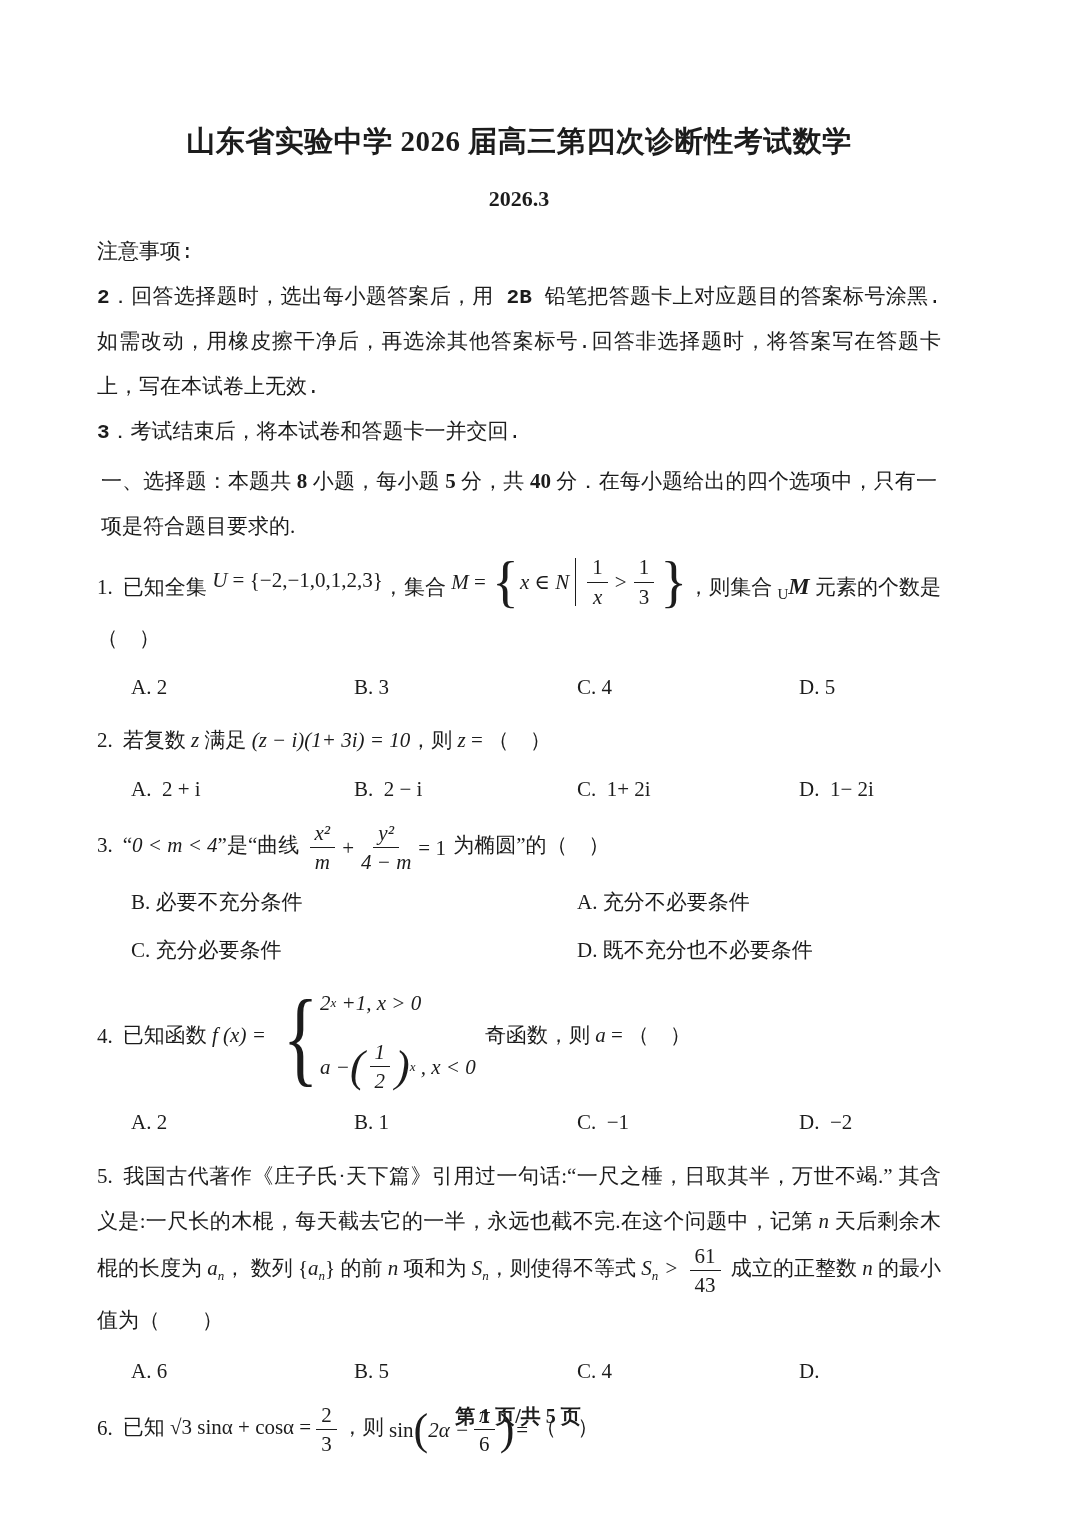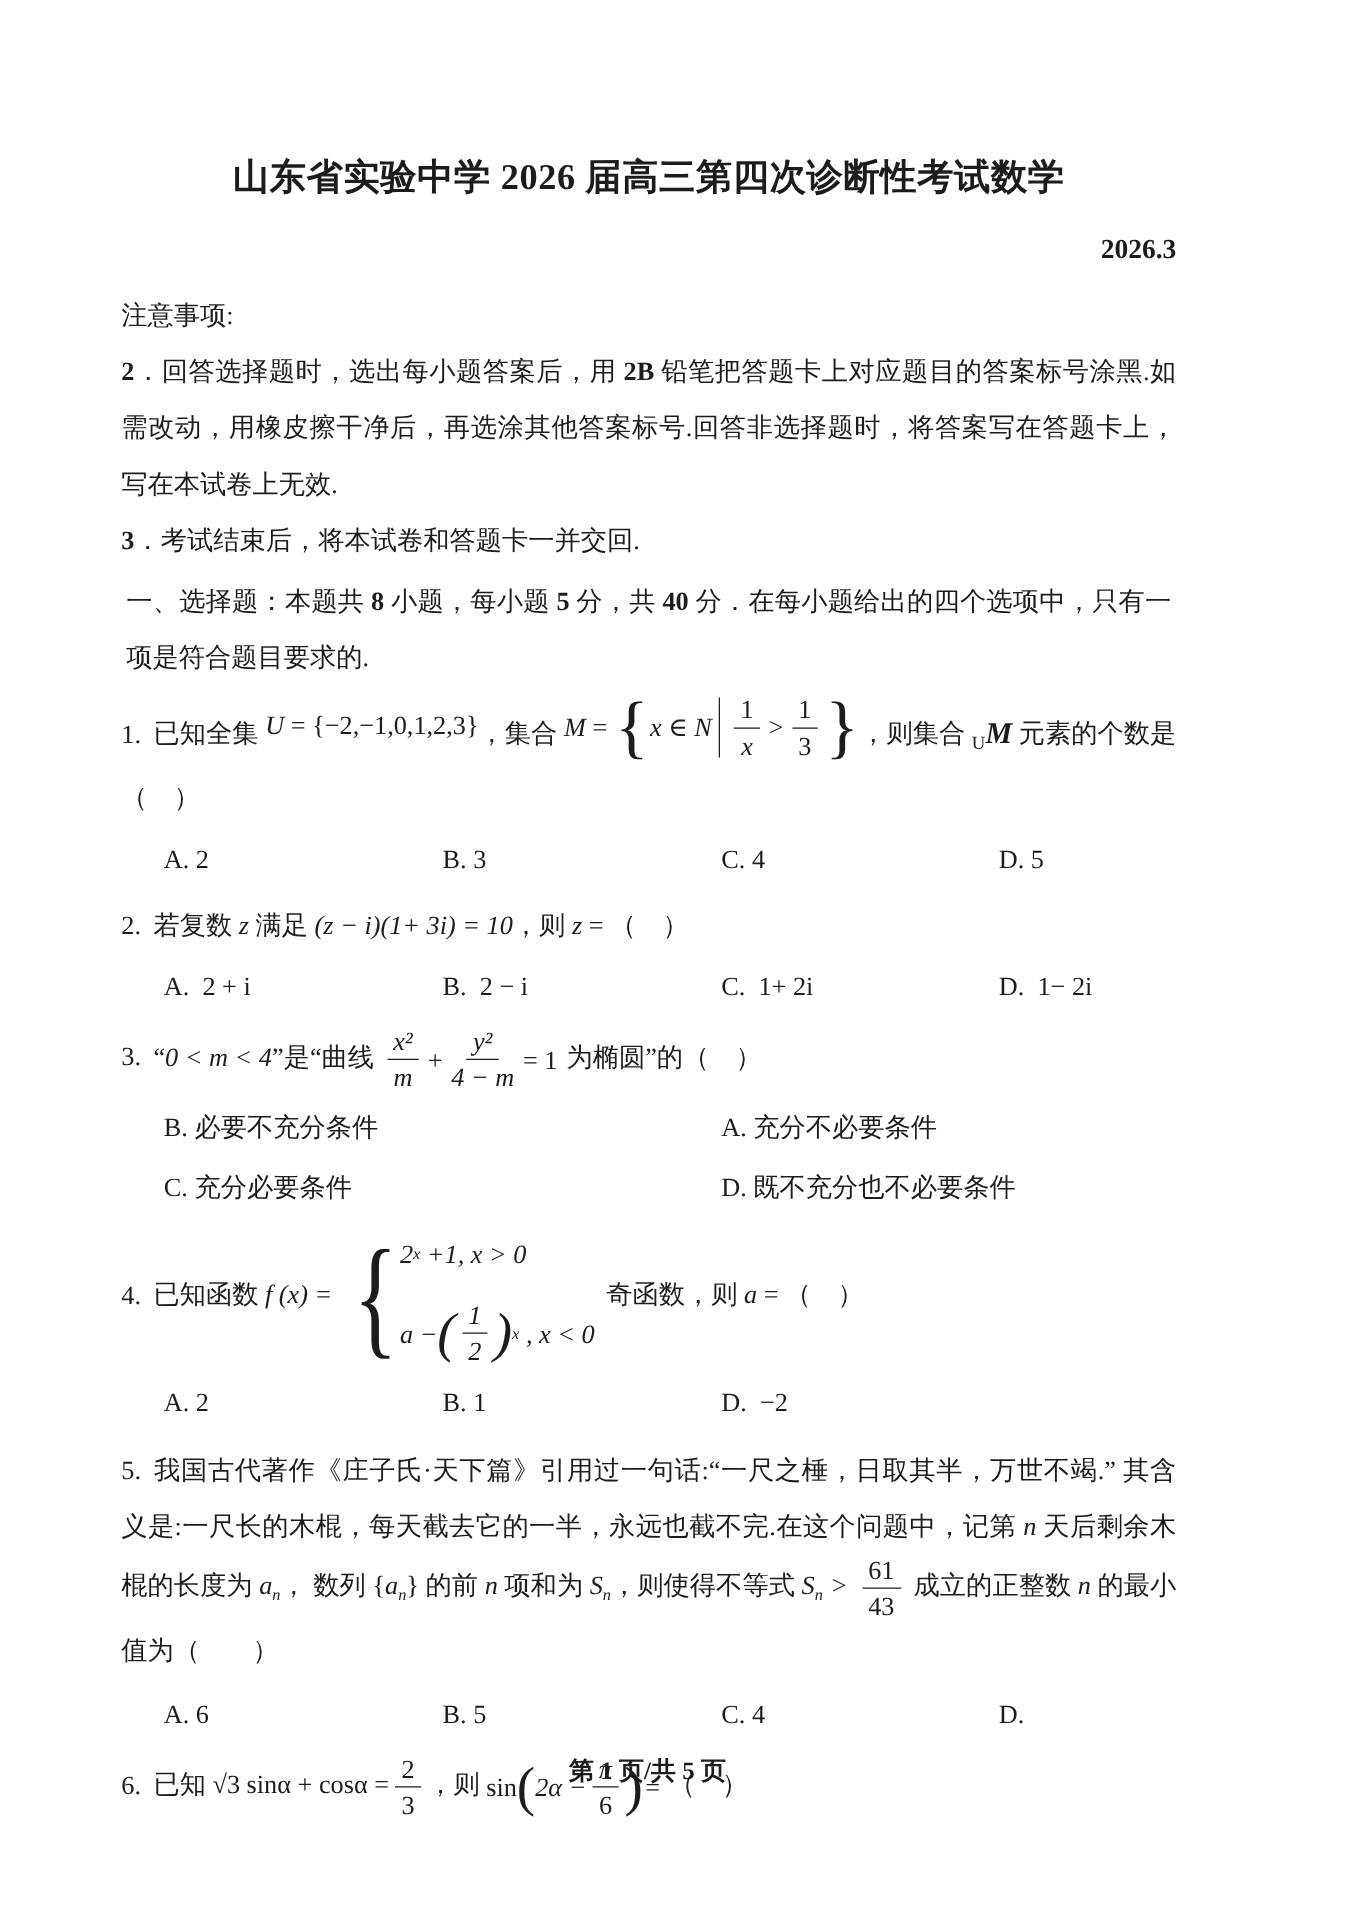--- a/index.html
+++ b/index.html
@@ -8,23 +8,23 @@
     width: 1036px; height: 1528px;
     background: #ffffff;
     color: #1c1c1c;
     font-family: "Liberation Serif", "DejaVu Serif", serif;
     font-size: 21px;
     overflow: hidden;
     box-sizing: border-box;
     padding: 122px 95px 0 97px;
   }
   .title { margin: 0; text-align: center; font-size: 29px; font-weight: bold; letter-spacing: 0.5px; }
-  .subtitle { text-align: right; font-weight: bold; font-size: 22px; margin-top: 24px; }
+  .subtitle { text-align: center; font-weight: bold; font-size: 22px; margin-top: 24px; }
   .notice { margin-top: 18px; }
-  .notice p { margin: 0; line-height: 45px; text-align: justify; }
+  .notice p { margin: 0; line-height: 45px; text-align: justify; font-family: Liberation Mono, monospace; }
   .section { margin: 4px; line-height: 45px; text-align: justify; }
   .b { font-weight: bold; }
   .it { font-style: italic; }
   .stem { margin: 0; line-height: 42px; text-align: justify; }
   .qblock { margin-top: 12px; }
   .qno { margin-right: 10px; }
   .opts { margin-top: 8px; line-height: 40px; }
   .opts4 { display: grid; grid-template-columns: 223px 223px 222px 1fr; }
   .opts2 { display: grid; grid-template-columns: 446px 1fr; row-gap: 8px; }
   .opt { white-space: pre-wrap; margin-left: 34px; }
@@ -121,20 +121,21 @@
             <span class="pwrow it"><span>a −</span><span class="mparen">(</span><span class="frac"><span class="num">1</span><span class="den">2</span></span><span class="mparen">)</span><sup>x</sup><span> , x &lt; 0</span></span>
           </span>
         </span>
       <span>奇函数，则</span>
       <span class="it">a</span><span> =</span>
       <span>（　）</span>
     </p>
     <div class="opts opts4">
       <span class="opt">A. 2</span>
       <span class="opt">B. 1</span>
+      <span class="opt">C.  −1</span>
       <span class="opt">D.  −2</span>
     </div>
   </div>
 
   <div class="qblock">
     <p class="stem" style="line-height:45px;">
       <span class="qno">5.</span><span>我国古代著作《庄子氏·天下篇》引用过一句话:“一尺之棰，日取其半，万世不竭.” 其含义是:一尺长的木棍，每天截去它的一半，永远也截不完.在这个问题中，记第 </span><span class="it">n</span><span> 天后剩余木棍的长度为 </span><span class="it"><span>a</span><sub>n</sub></span><span>， 数列 </span><span><span>{</span><span class="it">a</span><sub class="it">n</sub><span>}</span></span><span> 的前 </span><span class="it">n</span><span> 项和为 </span><span class="it"><span>S</span><sub>n</sub></span><span>，则使得不等式 </span><span class="it"><span>S</span><sub>n</sub></span><span class="op"> &gt; </span><span class="frac">
           <span class="num">61</span>
           <span class="den">43</span>
         </span><span> 成立的正整数 </span><span class="it">n</span><span> 的最小值为（　　）</span>

